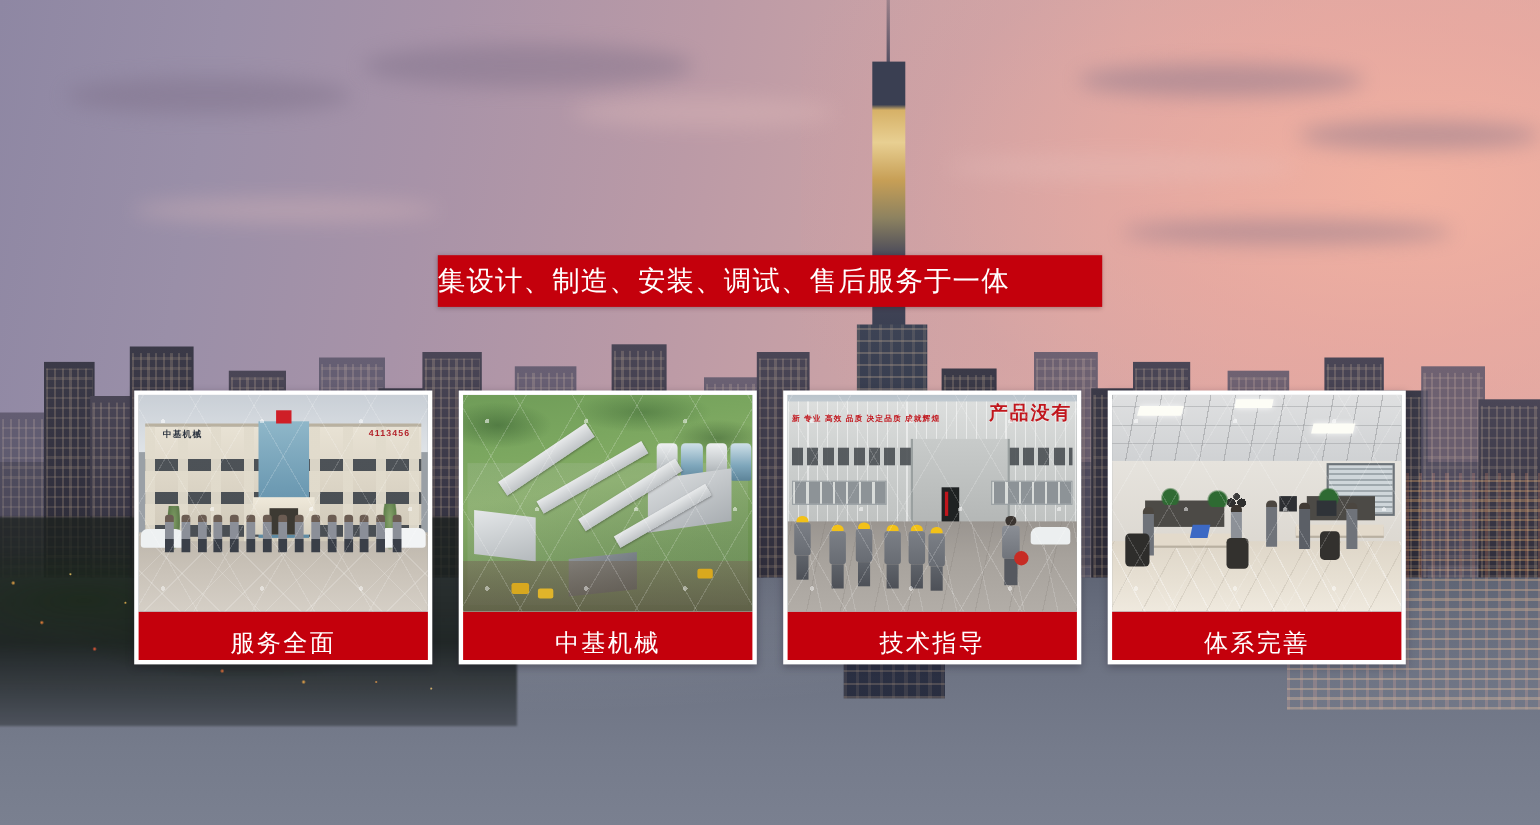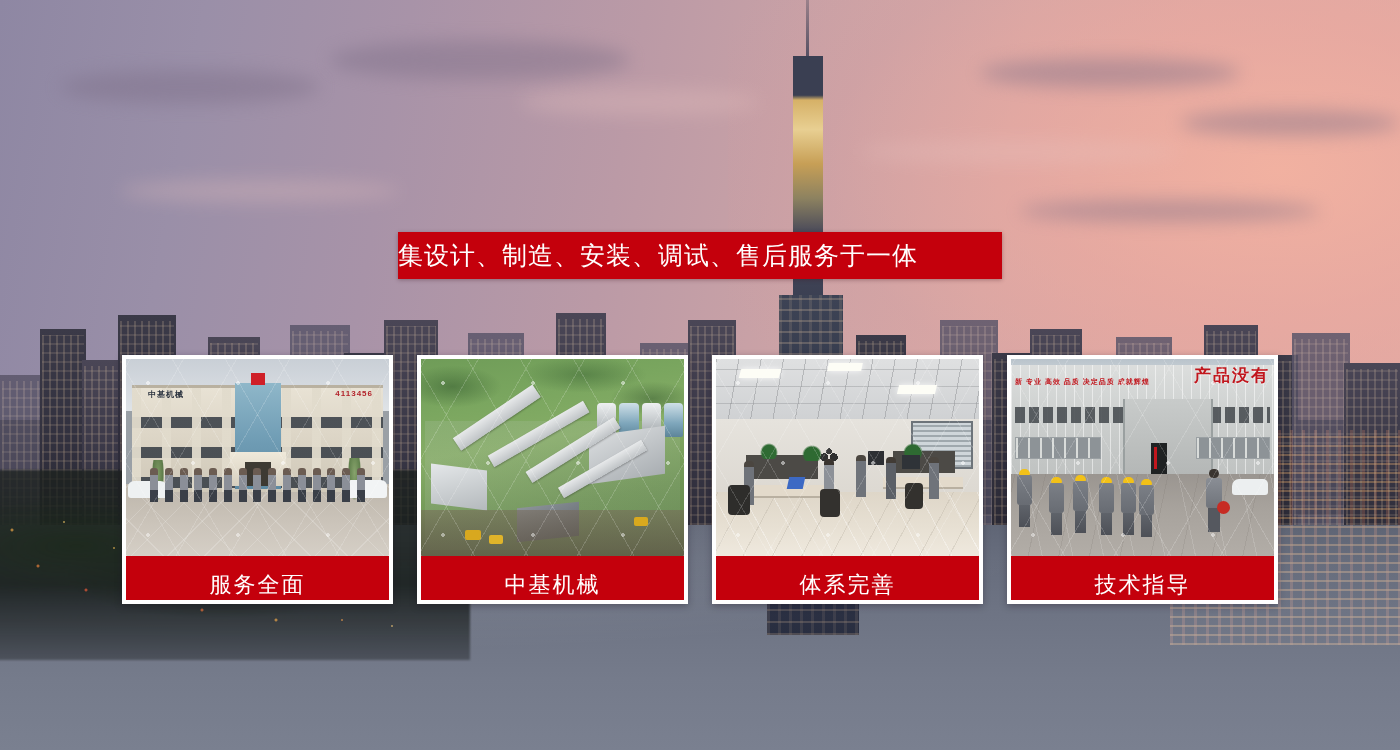--- a/index.html
+++ b/index.html
@@ -558,56 +558,20 @@
         <div class="p2-shed3"></div>
         <div class="p2-dirt"></div>
         <div class="p2-mach1"></div>
         <div class="p2-mach2"></div>
         <div class="p2-mach3"></div>
         <div class="wm"></div>
         <div class="wm-dot"></div>
       </div>
       <div class="card-caption">
         <span>中基机械</span>
-      </div>
-    </div>
-
-    <div class="card">
-      <div class="card-photo">
-        <div class="p3-ceiling"></div>
-        <div class="p3-panel p3-pa"></div>
-        <div class="p3-panel p3-pb"></div>
-        <div class="p3-panel p3-pc"></div>
-        <div class="p3-wall"></div>
-        <div class="p3-decal"></div>
-        <div class="p3-window"></div>
-        <div class="p3-floor"></div>
-        <div class="p3-part"></div>
-        <div class="p3-part2"></div>
-        <div class="p3-plant1"></div>
-        <div class="p3-plant2"></div>
-        <div class="p3-plant3"></div>
-        <div class="p3-mon1"></div>
-        <div class="p3-mon2"></div>
-        <div class="p3-deskA"></div>
-        <div class="p3-deskB"></div>
-        <div class="p3-lap"></div>
-        <div class="p3-pe p3-pe1"></div>
-        <div class="p3-pe p3-pe2"></div>
-        <div class="p3-pe p3-pe3"></div>
-        <div class="p3-pe p3-pe4"></div>
-        <div class="p3-pe p3-pe5"></div>
-        <div class="p3-chairA"></div>
-        <div class="p3-chairB"></div>
-        <div class="p3-chairC"></div>
-        <div class="wm"></div>
-        <div class="wm-dot"></div>
-      </div>
-      <div class="card-caption">
-        <span>体系完善</span>
       </div>
     </div>
 
     <div class="card">
       <div class="card-photo">
         <div class="p4-sky"></div>
         <div class="p4-fac"></div>
         <div class="p4-slogan">产品没有</div>
         <div class="p4-slogan2">新 专业 高效
 品质 决定品质 成就辉煌</div>
@@ -655,14 +619,50 @@
           </div>
         <div class="p4-helm"></div>
         <div class="wm"></div>
         <div class="wm-dot"></div>
       </div>
       <div class="card-caption">
         <span>技术指导</span>
       </div>
     </div>
 
+    <div class="card">
+      <div class="card-photo">
+        <div class="p3-ceiling"></div>
+        <div class="p3-panel p3-pa"></div>
+        <div class="p3-panel p3-pb"></div>
+        <div class="p3-panel p3-pc"></div>
+        <div class="p3-wall"></div>
+        <div class="p3-decal"></div>
+        <div class="p3-window"></div>
+        <div class="p3-floor"></div>
+        <div class="p3-part"></div>
+        <div class="p3-part2"></div>
+        <div class="p3-plant1"></div>
+        <div class="p3-plant2"></div>
+        <div class="p3-plant3"></div>
+        <div class="p3-mon1"></div>
+        <div class="p3-mon2"></div>
+        <div class="p3-deskA"></div>
+        <div class="p3-deskB"></div>
+        <div class="p3-lap"></div>
+        <div class="p3-pe p3-pe1"></div>
+        <div class="p3-pe p3-pe2"></div>
+        <div class="p3-pe p3-pe3"></div>
+        <div class="p3-pe p3-pe4"></div>
+        <div class="p3-pe p3-pe5"></div>
+        <div class="p3-chairA"></div>
+        <div class="p3-chairB"></div>
+        <div class="p3-chairC"></div>
+        <div class="wm"></div>
+        <div class="wm-dot"></div>
+      </div>
+      <div class="card-caption">
+        <span>体系完善</span>
+      </div>
+    </div>
+
   </div>
 </div>
 
 </body></html>

